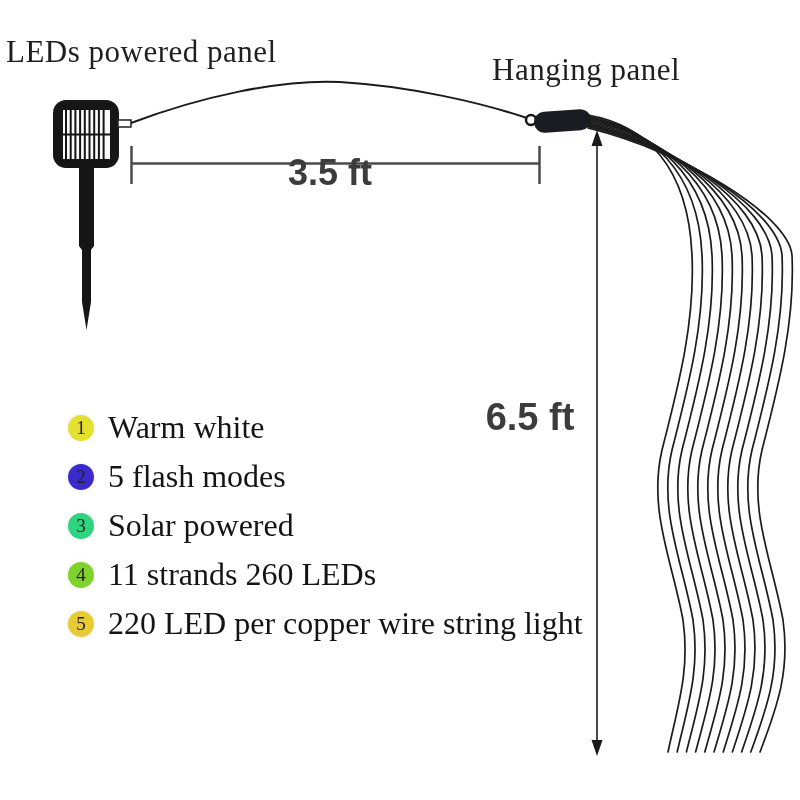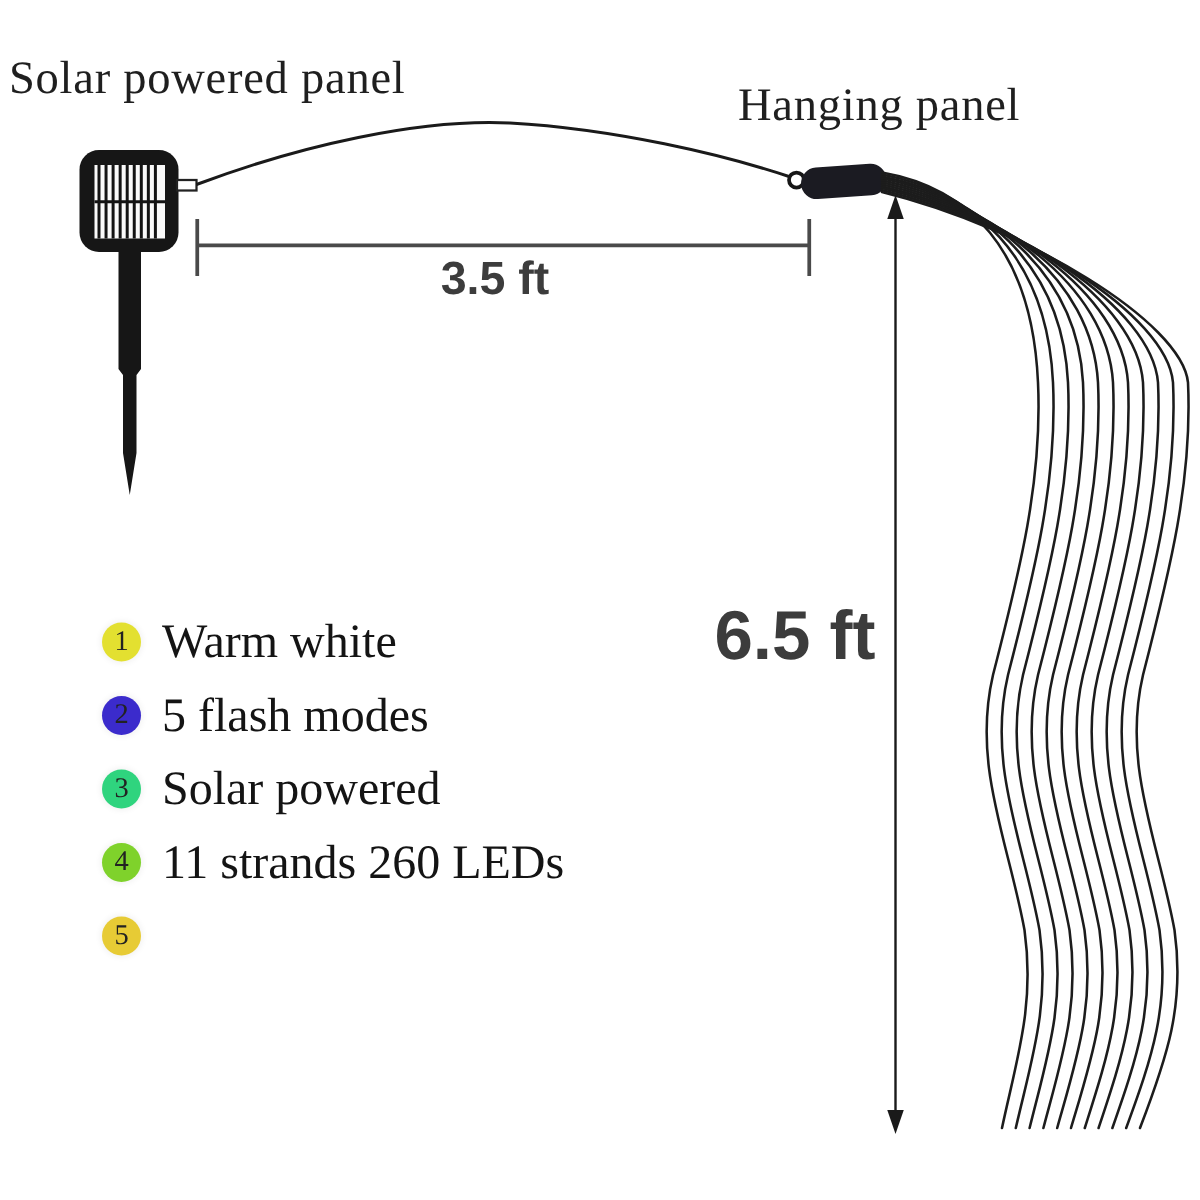--- a/index.html
+++ b/index.html
@@ -11,22 +11,22 @@
   .diagram-label{
     position:absolute;color:#1f1f1f;font-size:31px;letter-spacing:0.5px;
     font-family:"Liberation Serif",serif;white-space:nowrap;
   }
   .label-left{left:6px;top:34px;}
   .label-right{left:492px;top:52px;}
   .measure-label{
     position:absolute;font-family:"Liberation Sans",sans-serif;font-weight:700;
     color:#3c3c3c;text-align:center;white-space:nowrap;
   }
-  .measure-h{left:255px;top:168px;width:150px;font-size:31px;}
-  .measure-v{left:455px;top:396px;width:150px;font-size:46px;}
+  .measure-h{left:255px;top:152px;width:150px;font-size:36px;}
+  .measure-v{left:455px;top:396px;width:150px;font-size:38px;}
   .features{position:absolute;left:68px;top:403px;}
   .feature-row{display:flex;align-items:center;height:49px;}
   .bullet{
     width:26px;height:26px;border-radius:50%;flex:0 0 26px;
     display:flex;align-items:center;justify-content:center;
     font-family:"Liberation Serif",serif;font-size:19px;color:#222222;
     box-shadow:0 0 4px 1px rgba(0,0,0,0.06);
   }
   .feature-text{
     margin-left:14px;font-size:32px;color:#141414;white-space:nowrap;
@@ -88,21 +88,21 @@
       <line x1="539.5" y1="146" x2="539.5" y2="184"></line>
     </g>
 
     <g>
       <line x1="597" y1="140" x2="597" y2="746" stroke="#1a1a1a" stroke-width="1.6"></line>
       <polygon points="597,130 591.5,146 602.5,146" fill="#1a1a1a"></polygon>
       <polygon points="597,756 591.5,740 602.5,740" fill="#1a1a1a"></polygon>
     </g>
   </svg>
 
-  <div class="diagram-label label-left">Solar powered panel</div>
+  <div class="diagram-label label-left">LEDs powered panel</div>
   <div class="diagram-label label-right">Hanging panel</div>
   <div class="measure-label measure-h">3.5 ft</div>
   <div class="measure-label measure-v">6.5 ft</div>
 
   <div class="features">
     <div class="feature-row">
       <span class="bullet" style="background: rgb(227, 224, 48);">1</span>
       <span class="feature-text">Warm white</span>
     </div>
     <div class="feature-row">
@@ -112,15 +112,16 @@
     <div class="feature-row">
       <span class="bullet" style="background: rgb(47, 212, 126);">3</span>
       <span class="feature-text">Solar powered</span>
     </div>
     <div class="feature-row">
       <span class="bullet" style="background: rgb(127, 210, 43);">4</span>
       <span class="feature-text">11 strands 260 LEDs</span>
     </div>
     <div class="feature-row">
       <span class="bullet" style="background: rgb(231, 203, 53);">5</span>
+      <span class="feature-text">220 LED per copper wire string light</span>
     </div>
   </div>
 </div>
 
 </body></html>

